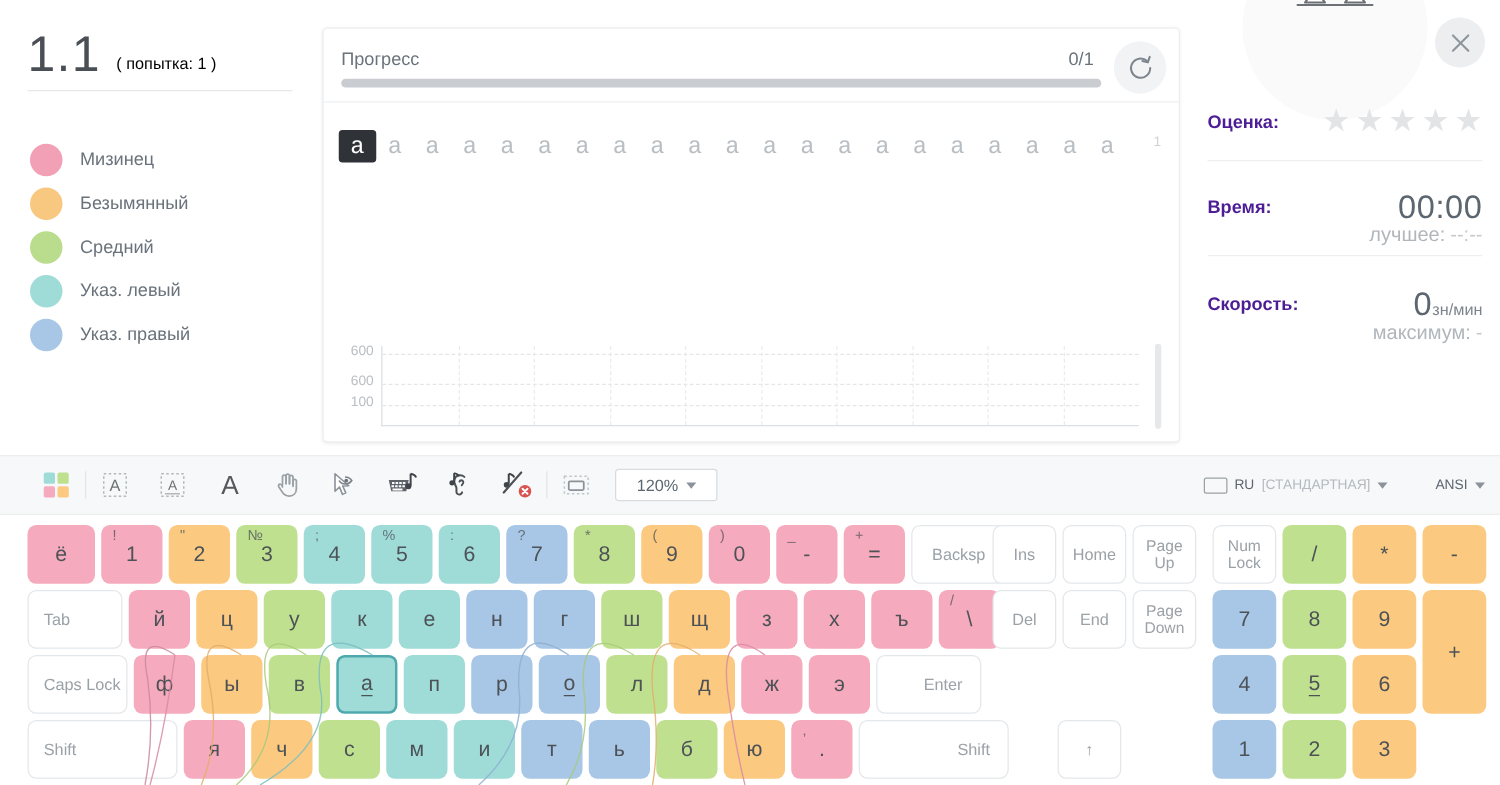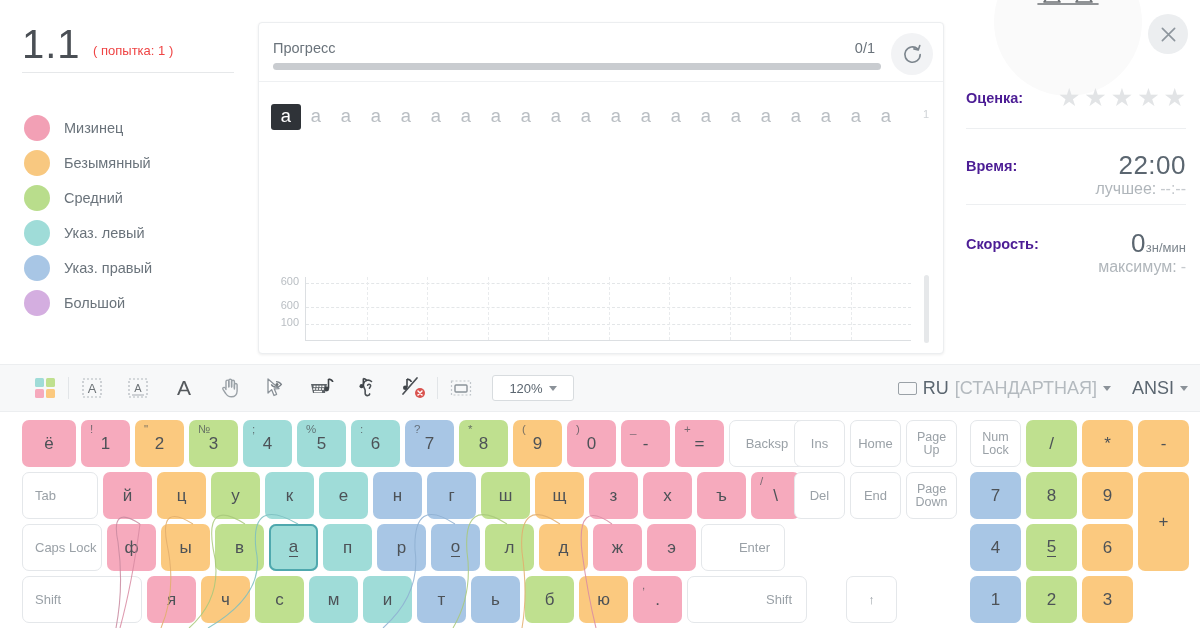--- a/index.html
+++ b/index.html
@@ -7,21 +7,21 @@
     width:1200px;height:628px;overflow:hidden;background:#ffffff;
     font-family:"Liberation Sans","DejaVu Sans",sans-serif;
     color:#5b6670;-webkit-font-smoothing:antialiased;
   }
   .app{position:relative;width:1200px;height:628px;}
 
   
   .left{position:absolute;left:0;top:0;width:258px;height:356px;}
   .lesson-head{position:absolute;left:22px;top:22px;width:212px;}
   .lesson-num{font-size:40px;color:#4a4f55;font-weight:400;letter-spacing:1px;display:inline-block;vertical-align:bottom;line-height:44px;}
-  .lesson-try{font-size:13px;color:#ef4444;display:inline-block;vertical-align:bottom;line-height:30px;padding-left:8px;}
+  .lesson-try{font-size:13px;color:#000000;display:inline-block;vertical-align:bottom;line-height:30px;padding-left:8px;}
   .lesson-rule{position:absolute;left:22px;top:72px;width:212px;height:1px;background:#e6e8ea;}
 
   .legend{position:absolute;left:24px;top:110px;}
   .legend-row{display:flex;align-items:center;height:35px;}
   .legend-dot{width:26px;height:26px;border-radius:50%;flex:0 0 26px;}
   .legend-label{font-size:14.5px;color:#6a737b;padding-left:14px;}
 
   
   .card{position:absolute;left:258px;top:22px;width:684px;height:330px;
         background:#fff;border:1px solid #eceef0;border-radius:4px;
@@ -69,21 +69,21 @@
   
   .toolbar{position:absolute;left:0;top:364px;width:1200px;height:46px;background:#f7f8f9;
            border-top:1px solid #eceef0;border-bottom:1px solid #eceef0;}
   .tb-group{position:absolute;top:0;height:46px;display:flex;align-items:center;}
   .tb-btn{width:46px;height:46px;display:flex;align-items:center;justify-content:center;cursor:pointer;}
   .tb-sep{width:1px;height:22px;background:#e2e5e8;}
   .zoom-sel{height:24px;min-width:66px;border:1px solid #d8dcdf;border-radius:3px;background:#fff;
             display:flex;align-items:center;justify-content:center;gap:6px;font-size:13px;color:#5b6670;
             padding:0 7px;margin-left:8px;cursor:pointer;}
   .caret{width:0;height:0;border-left:4px solid transparent;border-right:4px solid transparent;border-top:5px solid #8b9299;}
-  .tb-right{position:absolute;right:12px;top:0;height:46px;display:flex;align-items:center;gap:7px;font-size:18px;color:#5b6670;}
+  .tb-right{position:absolute;right:12px;top:0;height:46px;display:flex;align-items:center;gap:24px;font-size:11px;color:#5b6670;}
   .kbd-glyph{width:17px;height:11px;border:1.5px solid #9aa1a7;border-radius:2px;position:relative;}
   .layout-dim{color:#b4babf;}
   .tb-link{display:flex;align-items:center;gap:6px;cursor:pointer;}
 
   
   .kb{position:absolute;left:0;top:412px;width:1200px;height:216px;}
   .krow{position:absolute;display:flex;gap:5px;}
   .key{height:47px;border-radius:7px;display:flex;align-items:center;justify-content:center;
        position:relative;font-size:17px;color:#4d5257;cursor:pointer;box-sizing:border-box;}
   .key.blank{background:#fff;border:1px solid #e4e7ea;color:#9aa1a7;font-size:13px;}
@@ -121,24 +121,20 @@
           <span class="legend-label">Средний</span>
         </div>
         <div class="legend-row">
           <span class="legend-dot" style="background: rgb(159, 220, 216);"></span>
           <span class="legend-label">Указ. левый</span>
         </div>
         <div class="legend-row">
           <span class="legend-dot" style="background: rgb(168, 198, 229);"></span>
           <span class="legend-label">Указ. правый</span>
         </div>
-        <div class="legend-row">
-          <span class="legend-dot" style="background: rgb(212, 174, 224);"></span>
-          <span class="legend-label">Большой</span>
-        </div>
       </div>
   </div>
 
   <div class="card">
 
     <div class="progress-wrap">
       <div class="progress-label">Прогресс</div>
       <div class="progress-count">0/1</div>
       <div class="progress-bar">
         <div class="progress-fill" id="progress-fill" style="width: 0%;"></div>
@@ -209,21 +205,21 @@
           <span class="star">★</span>
           <span class="star">★</span>
           <span class="star">★</span>
           <span class="star">★</span>
         </div>
     </div>
     <div class="divider" style="top:128px"></div>
 
     <div class="stat" style="top:158px">
       <div class="stat-name">Время:</div>
-      <div class="big-val">22:00</div>
+      <div class="big-val">00:00</div>
       <div class="sub-val">
         <span>лучшее:</span><span class="sv">--:--</span>
       </div>
     </div>
     <div class="divider" style="top:204px"></div>
 
     <div class="stat" style="top:236px">
       <div class="stat-name">Скорость:</div>
       <div class="big-val">
         <span>0</span><span class="unit">зн/мин</span>

